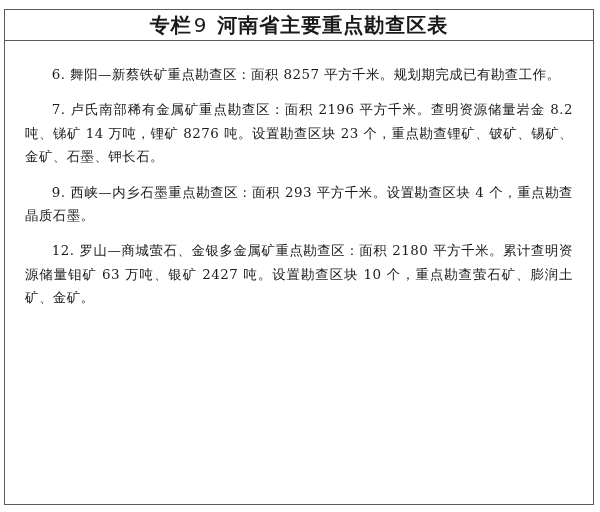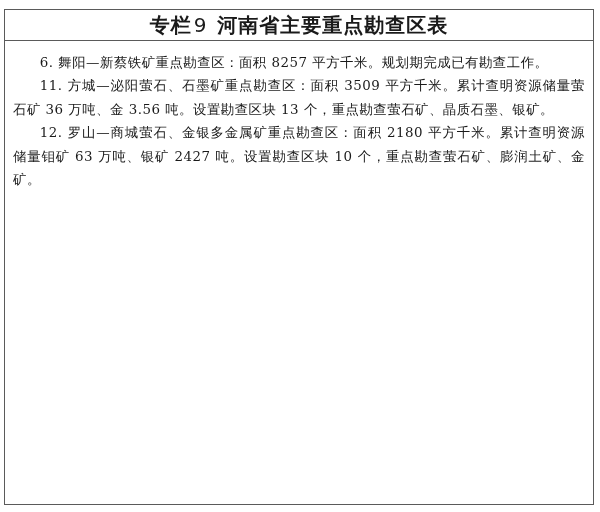--- a/index.html
+++ b/index.html
@@ -5,27 +5,28 @@
   html, body { margin:0; padding:0; background:#ffffff; }
   body { width:600px; height:512px; position:relative; overflow:hidden;
          font-family: "DejaVu Serif", "Liberation Serif", serif; color:#1a1a1a; }
   .box { position:absolute; left:4px; top:9px; width:590px; height:496px;
          border:1.5px solid #5a5a5a; box-sizing:border-box; }
   .header { height:31px; border-bottom:1.5px solid #5a5a5a; box-sizing:border-box;
             text-align:center; line-height:30px; font-family:"DejaVu Sans","Liberation Sans",sans-serif;
             font-weight:bold; font-size:20px; letter-spacing:1px; }
   .header .num { font-weight:normal; margin:0 10px 0 2px; }
   .content { padding:10px 8px 0 8px; font-size:13.4px; line-height:23.4px; text-align:justify; }
-  .para { text-indent:2em; margin:0; letter-spacing:0.5px; }
+  .para { text-indent:2em; margin:12px; letter-spacing:0.5px; }
 </style>
 </head>
 <body>
 
 <div class="box">
   <div class="header">
     <span>专栏</span><span class="num">9</span><span>河南省主要重点勘查区表</span>
   </div>
   <div class="content">
     <p class="para">6. 舞阳—新蔡铁矿重点勘查区：面积 8257 平方千米。规划期完成已有勘查工作。</p>
-    <p class="para">11. 方城—泌阳萤石、石墨矿重点勘查区：面积 3509 平方千米。累计查明资源储量萤石矿 36 万吨、金 3.56 吨。设置勘查区块 13 个，重点勘查萤石矿、晶质石墨、银矿。</p>
+    <p class="para">7. 卢氏南部稀有金属矿重点勘查区：面积 2196 平方千米。查明资源储量岩金 8.2 吨、锑矿 14 万吨，锂矿 8276 吨。设置勘查区块 23 个，重点勘查锂矿、铍矿、锡矿、金矿、石墨、钾长石。</p>
+    <p class="para">9. 西峡—内乡石墨重点勘查区：面积 293 平方千米。设置勘查区块 4 个，重点勘查晶质石墨。</p>
     <p class="para">12. 罗山—商城萤石、金银多金属矿重点勘查区：面积 2180 平方千米。累计查明资源储量钼矿 63 万吨、银矿 2427 吨。设置勘查区块 10 个，重点勘查萤石矿、膨润土矿、金矿。</p>
   </div>
 </div>
 
 </body></html>

